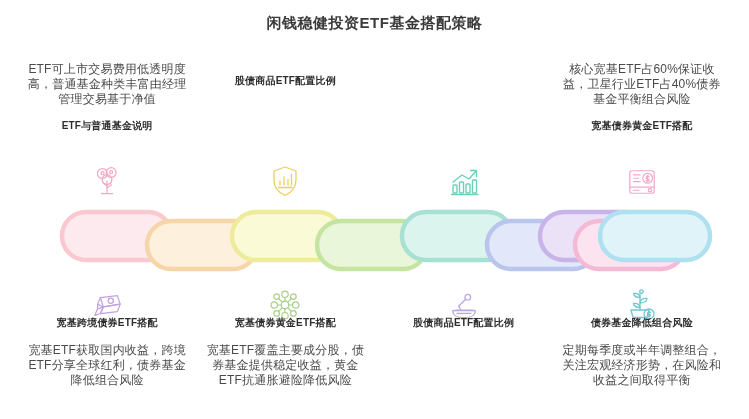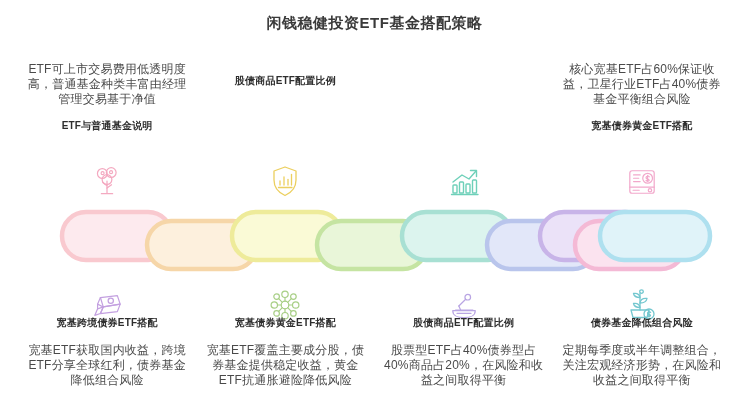--- a/index.html
+++ b/index.html
@@ -279,21 +279,20 @@
     <div class="col">
       <div class="col-head">宽基跨境债券ETF搭配</div>
       <div class="col-desc">宽基ETF获取国内收益，跨境ETF分享全球红利，债券基金降低组合风险</div>
     </div>
     <div class="col">
       <div class="col-head">宽基债券黄金ETF搭配</div>
       <div class="col-desc">宽基ETF覆盖主要成分股，债券基金提供稳定收益，黄金ETF抗通胀避险降低风险</div>
     </div>
     <div class="col">
       <div class="col-head">股债商品ETF配置比例</div>
-      <div class="col-desc">股票型ETF占40%债券型占40%商品占20%，在风险和收益之间取得平衡</div>
     </div>
     <div class="col">
       <div class="col-head">债券基金降低组合风险</div>
       <div class="col-desc">定期每季度或半年调整组合，关注宏观经济形势，在风险和收益之间取得平衡</div>
     </div>
   </div>
 
 </div>
 
 </body></html>

